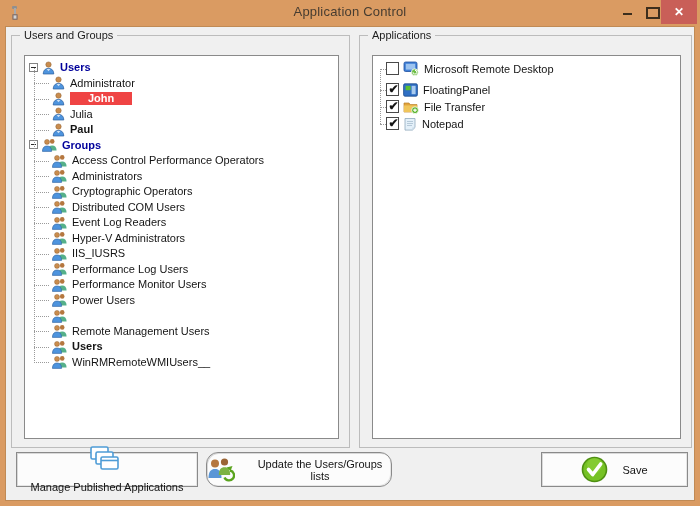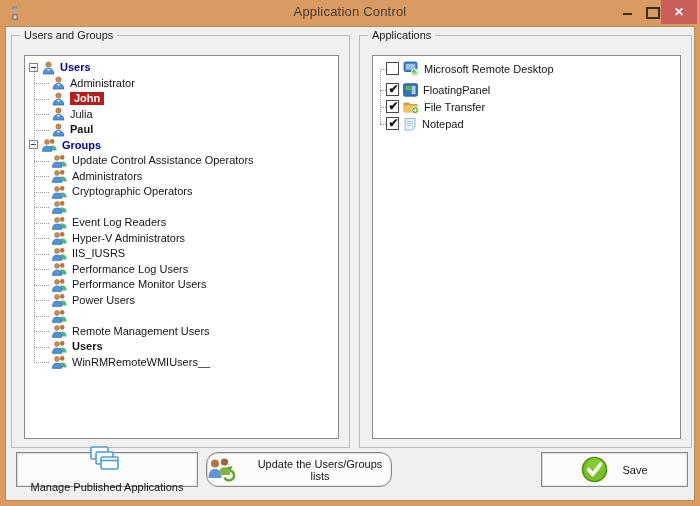--- a/index.html
+++ b/index.html
@@ -56,21 +56,21 @@
     position:absolute;left:4px;top:50%;margin-top:-5px;width:9px;height:9px;
     background:#fff;border:1px solid #848484;
   }
   .expander::after{content:"";position:absolute;left:1px;top:3px;width:5px;height:1px;background:#2b2b2b;}
   .t-icon{display:inline-flex;flex:0 0 auto;margin-right:5px;}
   .lvl0 .t-icon{margin-left:17px;}
   .lvl1 .t-icon{margin-left:27px;}
   .t-label{line-height:13px;}
   .bold{font-weight:bold;}
   .navy{color:#00009B;}
-  .sel{background:#b91c1c;color:#fff;font-weight:bold;padding:0 4px;}
+  .sel{background:#ef4444;color:#fff;font-weight:bold;padding:0 18px;}
   
   .arow{
     position:relative;height:17px;display:flex;align-items:center;
     font-size:11px;color:#141414;white-space:nowrap;cursor:default;
   }
   .arow.first{margin-bottom:4px;}
   .arow .stub{position:absolute;left:7px;top:50%;width:8px;border-top:1px dotted #9a9a9a;}
   .checkbox{
     flex:0 0 auto;margin-left:13px;margin-right:4px;width:13px;height:13px;
     background:#fff;border:1px solid #494949;position:relative;
@@ -188,21 +188,21 @@
             <div class="trow lvl1">
               <span class="stub"></span>
               <span class="t-icon">
                 <svg width="15" height="14" viewBox="0 0 15 14">
                   <circle cx="10.2" cy="3.4" r="2.3" fill="#B5773F"></circle>
                   <path d="M5.8 12.6 C5.8 9.2 7.5 7.4 10.2 7.4 C12.9 7.4 14.6 9.2 14.6 12.6 Z" fill="#55b08a"></path>
                   <circle cx="5" cy="3.9" r="2.5" fill="#C98C4E" stroke="#8a5a2a" stroke-width="0.4"></circle>
                   <path d="M0.4 13.4 C0.4 9.8 2.2 8 5 8 C7.8 8 9.6 9.8 9.6 13.4 Z" fill="#4E94DE" stroke="#2B5F9E" stroke-width="0.6"></path>
                 </svg>
               </span>
-              <span class="t-label">Update Control Assistance Operators</span>
+              <span class="t-label">Access Control Performance Operators</span>
             </div>
             <div class="trow lvl1">
               <span class="stub"></span>
               <span class="t-icon">
                 <svg width="15" height="14" viewBox="0 0 15 14">
                   <circle cx="10.2" cy="3.4" r="2.3" fill="#B5773F"></circle>
                   <path d="M5.8 12.6 C5.8 9.2 7.5 7.4 10.2 7.4 C12.9 7.4 14.6 9.2 14.6 12.6 Z" fill="#55b08a"></path>
                   <circle cx="5" cy="3.9" r="2.5" fill="#C98C4E" stroke="#8a5a2a" stroke-width="0.4"></circle>
                   <path d="M0.4 13.4 C0.4 9.8 2.2 8 5 8 C7.8 8 9.6 9.8 9.6 13.4 Z" fill="#4E94DE" stroke="#2B5F9E" stroke-width="0.6"></path>
                 </svg>
@@ -224,20 +224,21 @@
             <div class="trow lvl1">
               <span class="stub"></span>
               <span class="t-icon">
                 <svg width="15" height="14" viewBox="0 0 15 14">
                   <circle cx="10.2" cy="3.4" r="2.3" fill="#B5773F"></circle>
                   <path d="M5.8 12.6 C5.8 9.2 7.5 7.4 10.2 7.4 C12.9 7.4 14.6 9.2 14.6 12.6 Z" fill="#55b08a"></path>
                   <circle cx="5" cy="3.9" r="2.5" fill="#C98C4E" stroke="#8a5a2a" stroke-width="0.4"></circle>
                   <path d="M0.4 13.4 C0.4 9.8 2.2 8 5 8 C7.8 8 9.6 9.8 9.6 13.4 Z" fill="#4E94DE" stroke="#2B5F9E" stroke-width="0.6"></path>
                 </svg>
               </span>
+              <span class="t-label">Distributed COM Users</span>
             </div>
             <div class="trow lvl1">
               <span class="stub"></span>
               <span class="t-icon">
                 <svg width="15" height="14" viewBox="0 0 15 14">
                   <circle cx="10.2" cy="3.4" r="2.3" fill="#B5773F"></circle>
                   <path d="M5.8 12.6 C5.8 9.2 7.5 7.4 10.2 7.4 C12.9 7.4 14.6 9.2 14.6 12.6 Z" fill="#55b08a"></path>
                   <circle cx="5" cy="3.9" r="2.5" fill="#C98C4E" stroke="#8a5a2a" stroke-width="0.4"></circle>
                   <path d="M0.4 13.4 C0.4 9.8 2.2 8 5 8 C7.8 8 9.6 9.8 9.6 13.4 Z" fill="#4E94DE" stroke="#2B5F9E" stroke-width="0.6"></path>
                 </svg>

